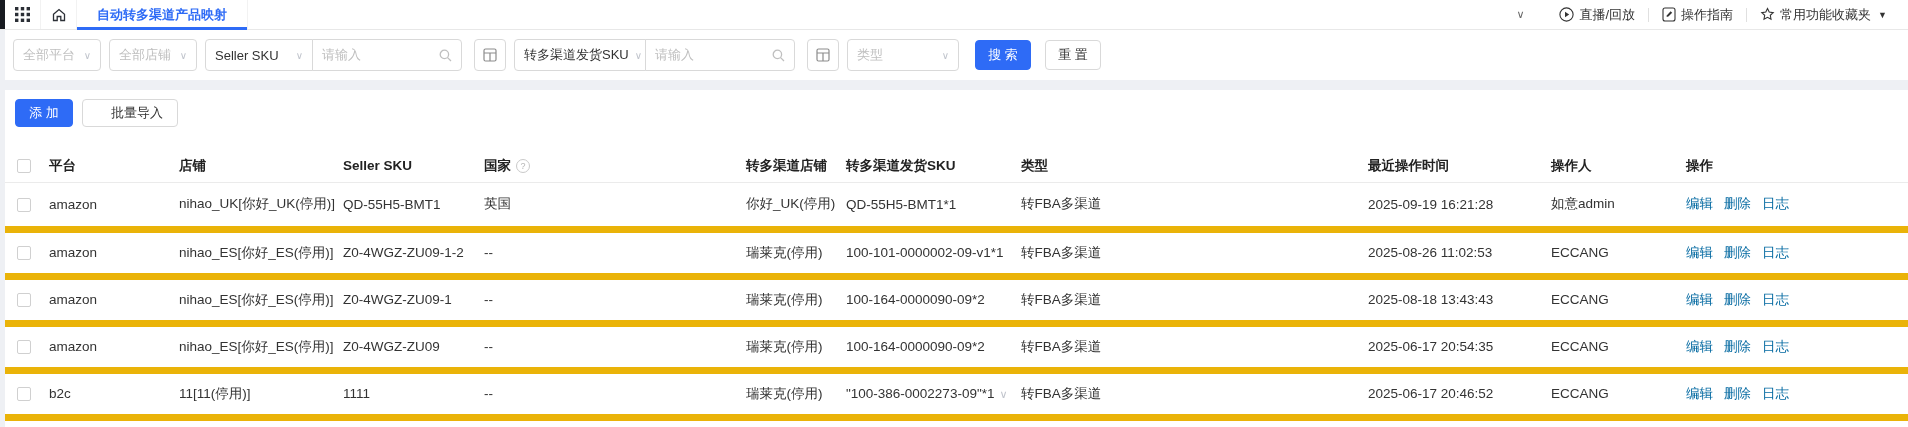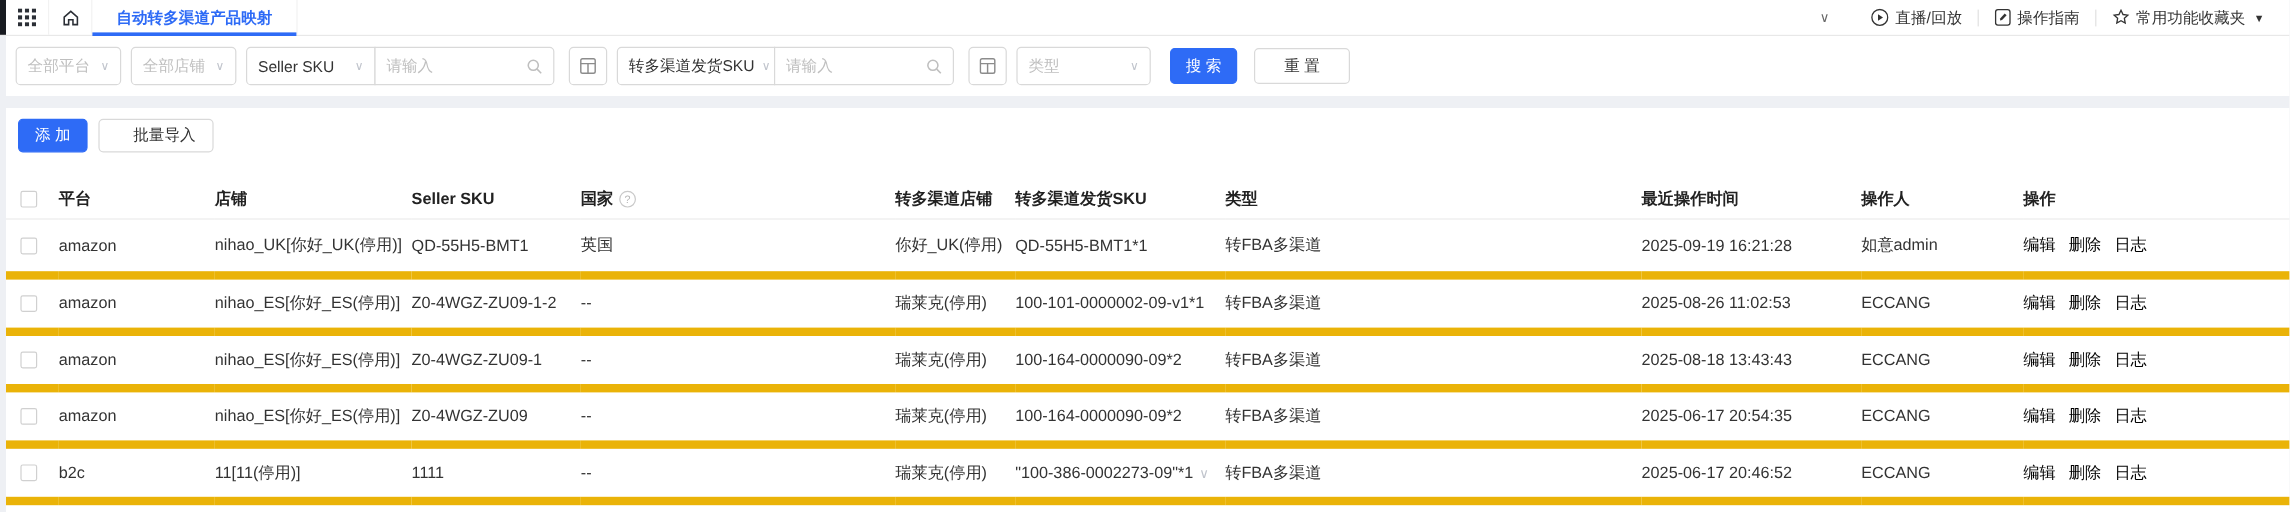--- a/index.html
+++ b/index.html
@@ -90,21 +90,21 @@
   .cb {
     width:14px; height:14px; border:1px solid #d0d0d0; border-radius:2px;
     background:#fff; display:inline-block; cursor:pointer; vertical-align:middle;
   }
   .help-ic {
     display:inline-flex; align-items:center; justify-content:center;
     width:14px; height:14px; border:1px solid #c9c9c9; border-radius:50%;
     color:#b5b5b5; font-size:9px; font-weight:normal; margin-left:5px;
     vertical-align:1px; cursor:pointer;
   }
-  .op-link { color:#000000; margin-right:11px; cursor:pointer; text-decoration:none; }
+  .op-link { color:#0369a1; margin-right:11px; cursor:pointer; text-decoration:none; }
   .expand-chev { color:#c0c4cc; font-size:11px; margin-left:5px; cursor:pointer; }
   svg { display:block; }
 </style>
 </head>
 <body>
 
 <div class="topbar">
   <div class="topbar-strip"></div>
 
   <div class="tb-iconbtn">
@@ -235,21 +235,21 @@
       </svg>
     </span>
   </div>
 
   <div class="sel" style="width:112px;">
     <span class="ph">类型</span>
     <span class="chev">∨</span>
   </div>
 
   <button class="btn btn-primary" style="margin-left:8px; width:56px;">搜 索</button>
-  <button class="btn" style="margin-left:6px; width:80px;">重 置</button>
+  <button class="btn" style="margin-left:6px; width:56px;">重 置</button>
 </div>
 
 <div class="gapband"></div>
 
 <div class="card">
 
   <div class="toolbar">
     <button class="btn btn-primary" style="width:58px;">添 加</button>
     <button class="btn" style="margin-left:9px;padding-left:28px;">批量导入</button>
 

